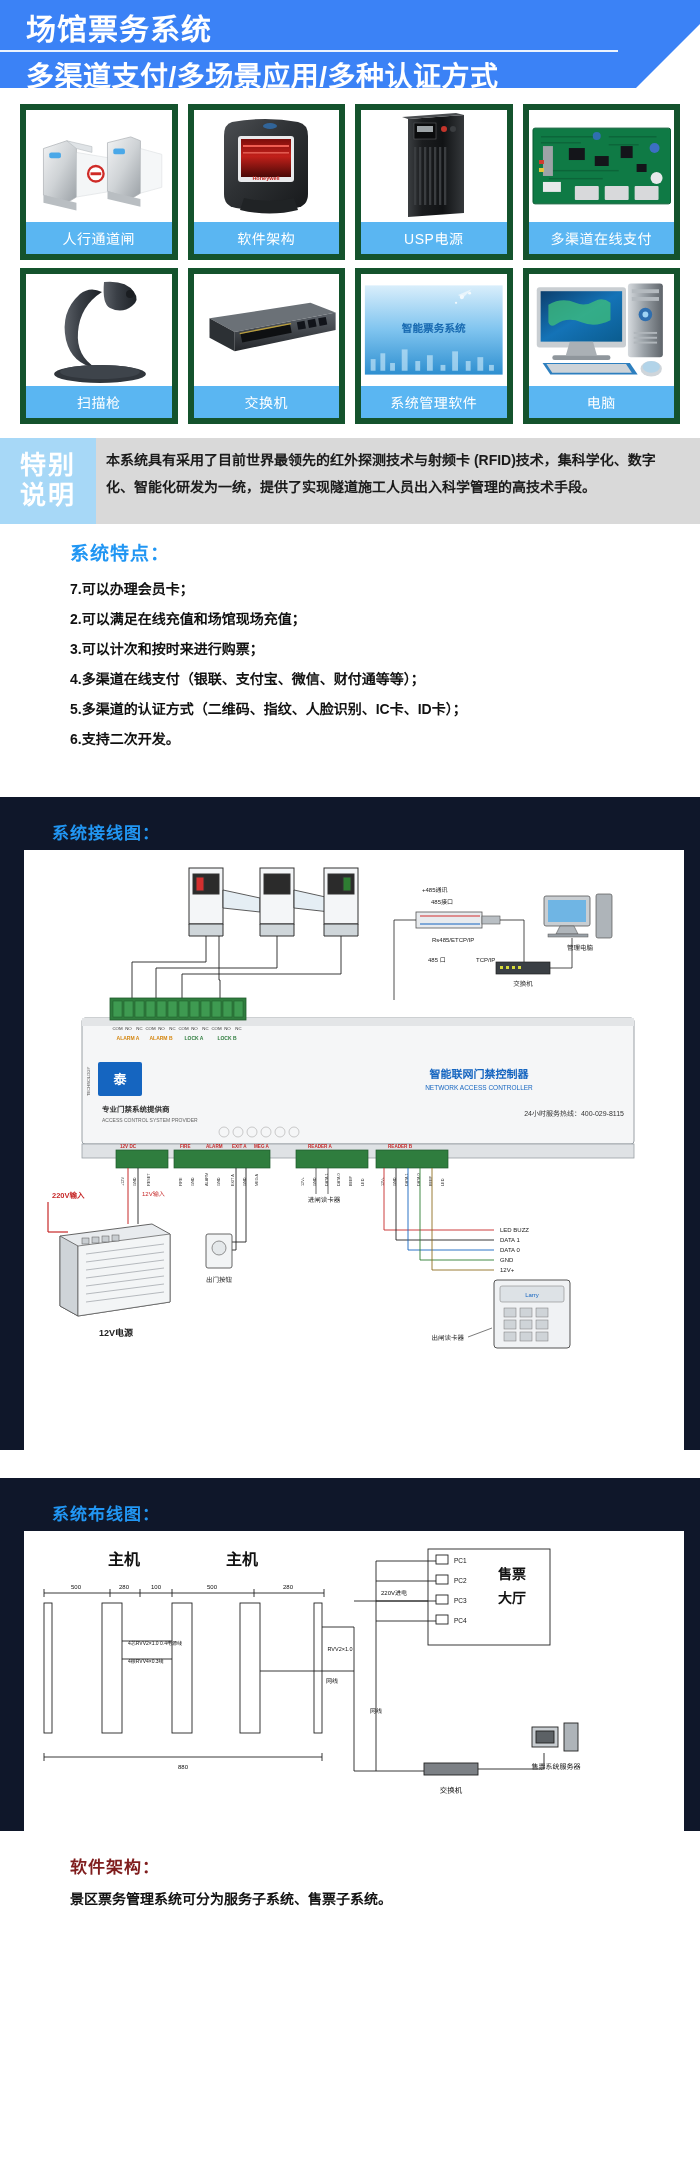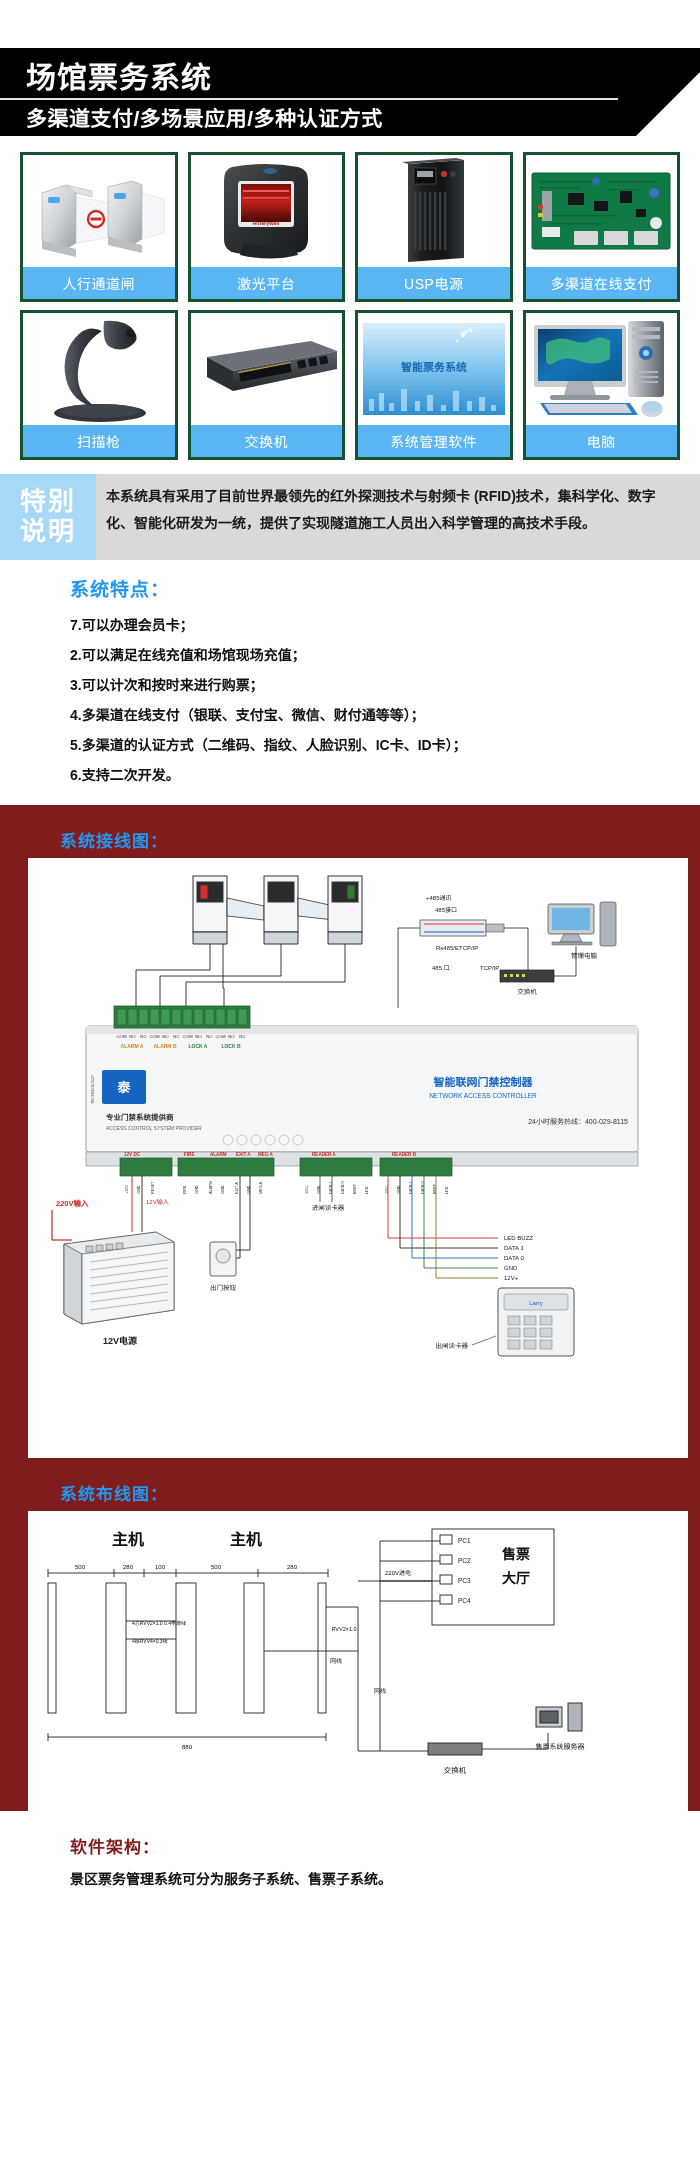--- a/index.html
+++ b/index.html
@@ -10,47 +10,46 @@
     color:#222;
     -webkit-font-smoothing:antialiased;
   }
   .page{width:700px;position:relative;overflow:hidden;}
 
   
   .top-banner{
     position:relative;
     width:700px;
     height:88px;
-    background:#000000;
+    background:#3b82f6;
     -webkit-clip-path:polygon(0 0,700px 0,700px 24px,636px 88px,0 88px);
     clip-path:polygon(0 0,700px 0,700px 24px,636px 88px,0 88px);
-    margin-top:48px;
   }
   .top-banner .title1{
     position:absolute;left:26px;top:5px;
     font-size:30px;font-weight:bold;color:#ffffff;
     letter-spacing:1px;
   }
   .top-banner .rule{
     position:absolute;left:0;top:50px;width:618px;height:2px;background:rgba(255,255,255,.9);
   }
   .top-banner .title2{
     position:absolute;left:26px;top:54px;
-    font-size:21px;font-weight:bold;color:#ffffff;letter-spacing:.5px;
+    font-size:28px;font-weight:bold;color:#ffffff;letter-spacing:.5px;
   }
 
   
   .grid{
     padding:16px 20px 4px 20px;
     display:grid;
     grid-template-columns:repeat(4,1fr);
     gap:8px 10px;
   }
   .card{
-    border:3px solid #14532d;
+    border:6px solid #14532d;
     background:#fff;
     display:flex;flex-direction:column;
     overflow:hidden;
   }
   .card .pic{
     height:112px;
     display:flex;align-items:center;justify-content:center;
     background:#ffffff;
     position:relative;
   }
@@ -113,21 +112,21 @@
 
   
   .sec-banner{
     height:62px;background:#5ab6f2;
     display:flex;align-items:center;justify-content:center;
     color:#fff;font-size:27px;font-weight:bold;
     letter-spacing:9px;
   }
 
   
-  .block{padding:22px 0 0 16px;background:#7f1d1d;}
+  .block{padding:22px 0 0 8px;background:#0f172a;margin-top:28px;}
   .block h4{
     margin:0 0 6px 44px;
     color:#2196f3;
     font-size:17px;font-weight:bold;letter-spacing:1px;
   }
   .diagram{
     margin:4px auto 0 auto;
     width:660px;
     background:#fff;
   }
@@ -202,21 +201,21 @@
           <path d="M22 8 q34 -6 66 0 q10 2 10 14 l0 58 q0 12 -12 14 q-30 5 -60 0 q-12 -2 -12 -14 l0 -58 q0 -12 8 -14 z" fill="url(#blk)"></path>
           <rect x="28" y="22" width="56" height="46" rx="3" fill="#e9eaec"></rect>
           <rect x="31" y="25" width="50" height="38" fill="url(#red)"></rect>
           <rect x="33" y="31" width="46" height="2" fill="#ff6a5e" opacity=".85"></rect>
           <rect x="33" y="38" width="46" height="1.6" fill="#ff8275" opacity=".6"></rect>
           <text x="56" y="66" font-size="5.5" fill="#c2201a" text-anchor="middle" font-family="'Liberation Sans',sans-serif" font-weight="bold">Honeywell</text>
           <ellipse cx="60" cy="12" rx="7" ry="3" fill="#2f6fb0" opacity=".8"></ellipse>
           <path d="M34 84 q26 6 50 0 l4 12 q-28 7 -58 0 z" fill="#202325"></path>
         </svg>
       </div>
-      <div class="cap">激光平台</div>
+      <div class="cap">软件架构</div>
     </div>
 
     <div class="card">
       <div class="pic">
         <svg width="112" height="106" viewBox="0 0 112 106">
           <defs>
             <linearGradient id="ups" x1="0" y1="0" x2="1" y2="0">
               <stop offset="0" stop-color="#3b3e41"></stop>
                 <stop offset=".25" stop-color="#1b1d1f"></stop>
               <stop offset=".62" stop-color="#111315"></stop>

